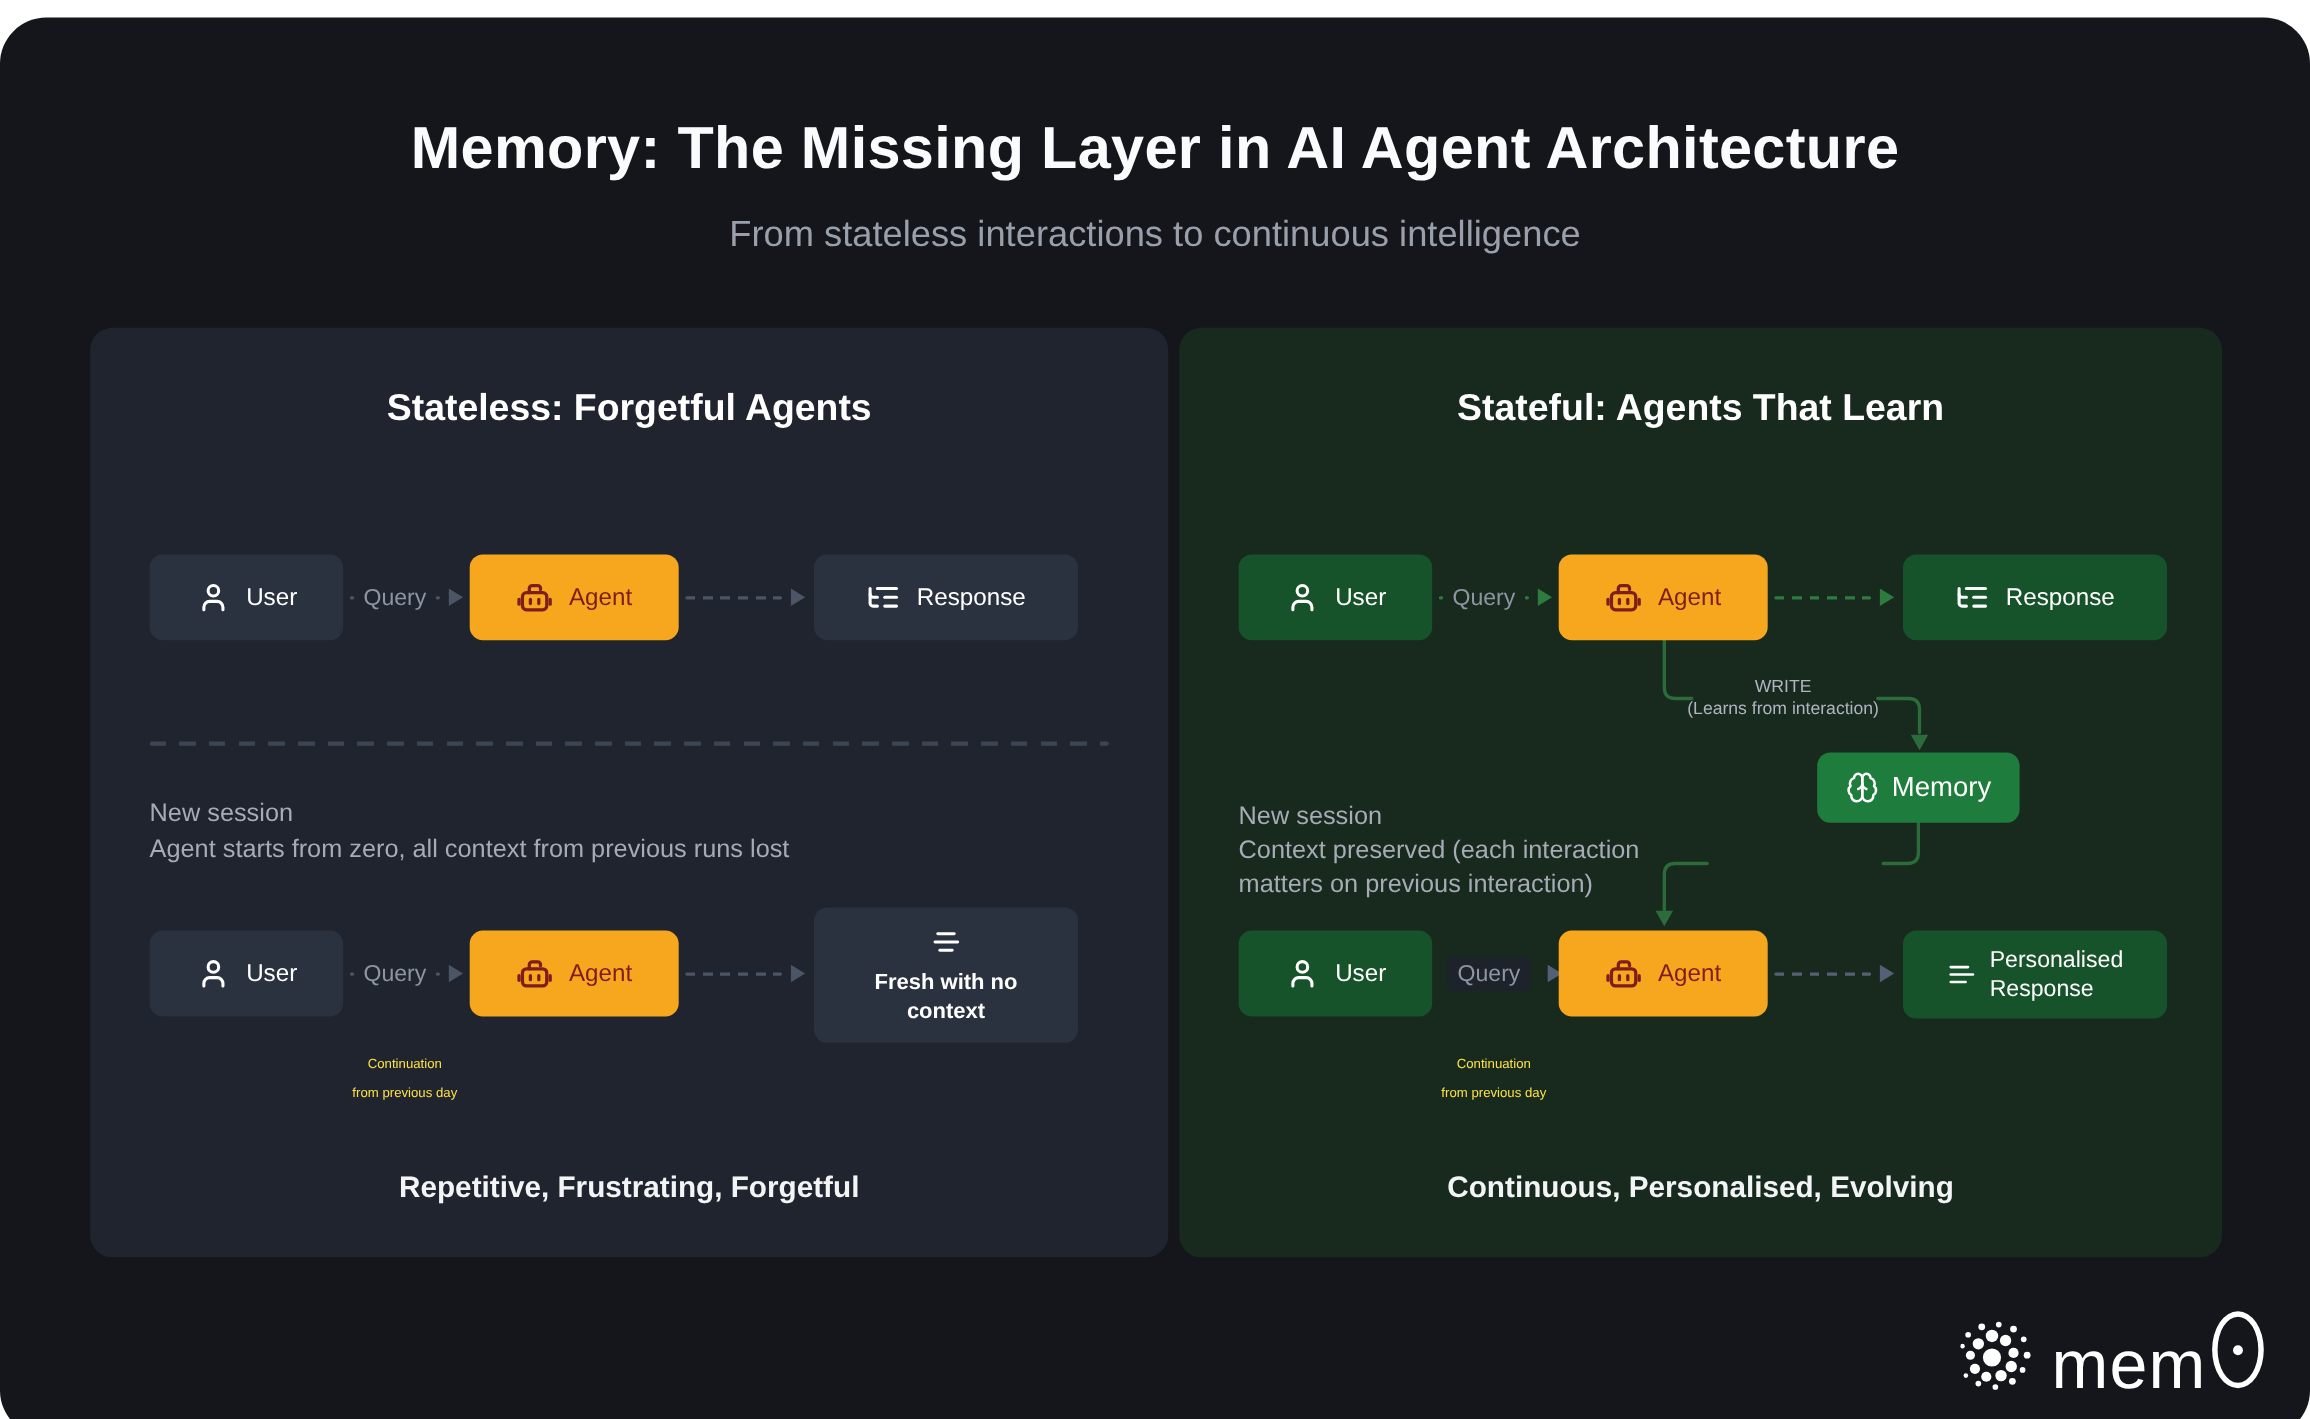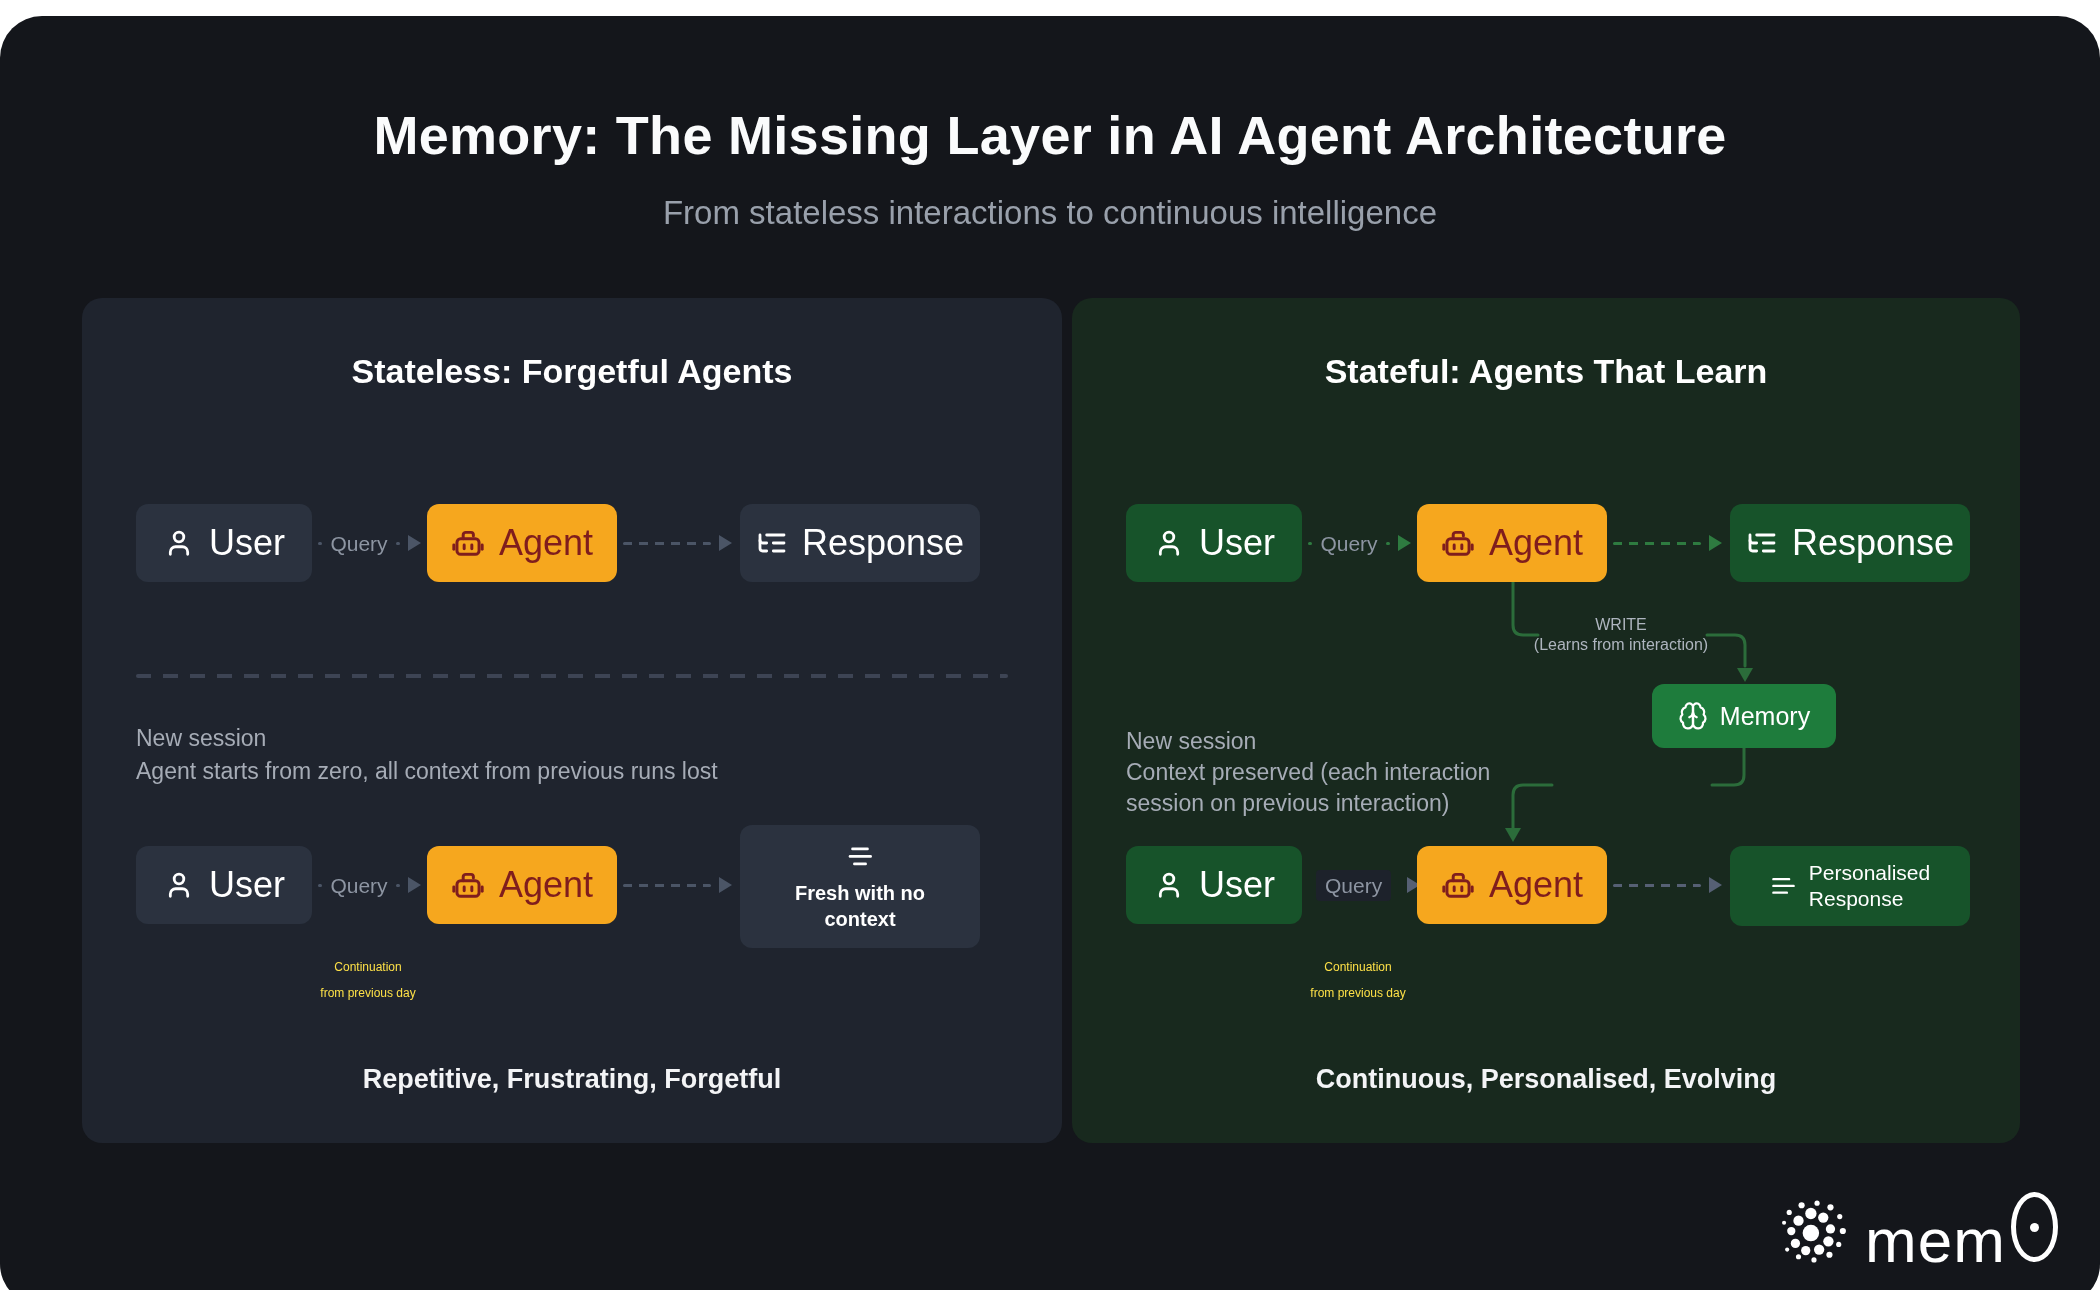--- a/index.html
+++ b/index.html
@@ -6,21 +6,21 @@
   .canvas{position:relative;width:2100px;height:1290px;background:#14161B;border-radius:42px;overflow:hidden;
           font-family:"Liberation Sans",sans-serif;margin-top:16px;-webkit-font-smoothing:antialiased;}
   .main-title{position:absolute;top:88px;left:0;right:0;text-align:center;font-size:54px;font-weight:700;color:#FAFBFC;letter-spacing:.3px;}
   .subtitle{position:absolute;top:178px;left:0;right:0;text-align:center;font-size:33px;color:#99A0AB;}
 
   .panel{position:absolute;top:282px;width:948px;height:845px;border-radius:20px;}
   .panel.lp{left:82px;background:#1F242E;padding-left:32px;}
   .panel.rp{left:1072px;background:#18291E;}
   .ptitle{position:absolute;top:54px;left:0;right:0;text-align:center;font-size:34px;font-weight:700;color:#FFFFFF;}
 
-  .box{position:absolute;display:flex;align-items:center;justify-content:center;gap:14px;border-radius:12px;font-size:36px;}
+  .box{position:absolute;display:flex;align-items:center;justify-content:center;gap:14px;border-radius:12px;font-size:22px;}
   .r1{top:206px;height:78px;}
   .r2{top:548px;height:78px;}
   .p-user{left:54px;width:176px;}
   .p-agent{left:345px;width:190px;}
   .p-resp{left:658px;width:240px;}
   .dark{background:#2B323F;color:#FFFFFF;}
   .greenbox{background:#17532A;color:#FFFFFF;}
   .orange{background:#F6A71E;color:#7f1d1d;font-weight:400;}
   svg.ic{width:32px;height:32px;flex:0 0 auto;}
   .orange svg.ic{width:34px;height:34px;}
@@ -268,21 +268,21 @@
     <div class="box memory">
       <svg class="ic">
           <use href="#i-brain"></use>
         </svg>
       <span class="bl">Memory</span>
     </div>
 
     <div class="note">
       <div>New session</div>
       <div>Context preserved (each interaction</div>
-      <div>session on previous interaction)</div>
+      <div>matters on previous interaction)</div>
     </div>
 
     <div class="box greenbox r2 p-user">
       <svg class="ic">
           <use href="#i-user"></use>
         </svg>
       <span class="bl">User</span>
     </div>
     <div class="arrow slate a-q ax1 at2">
       <i class="ds"></i>

